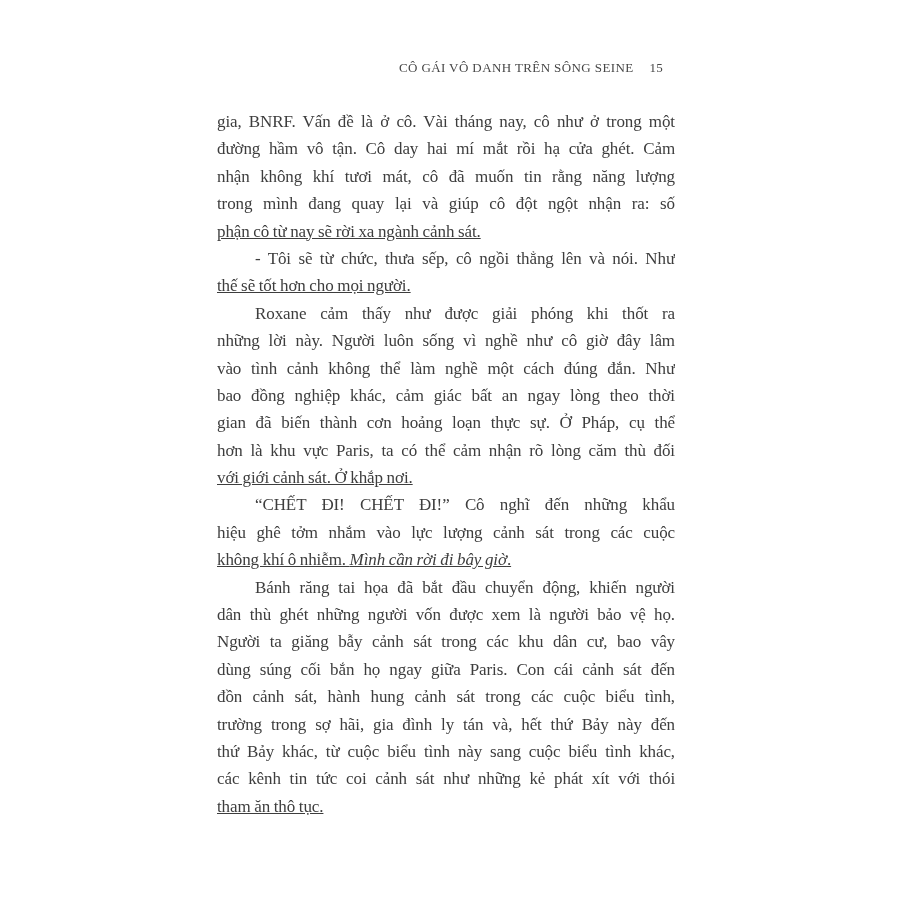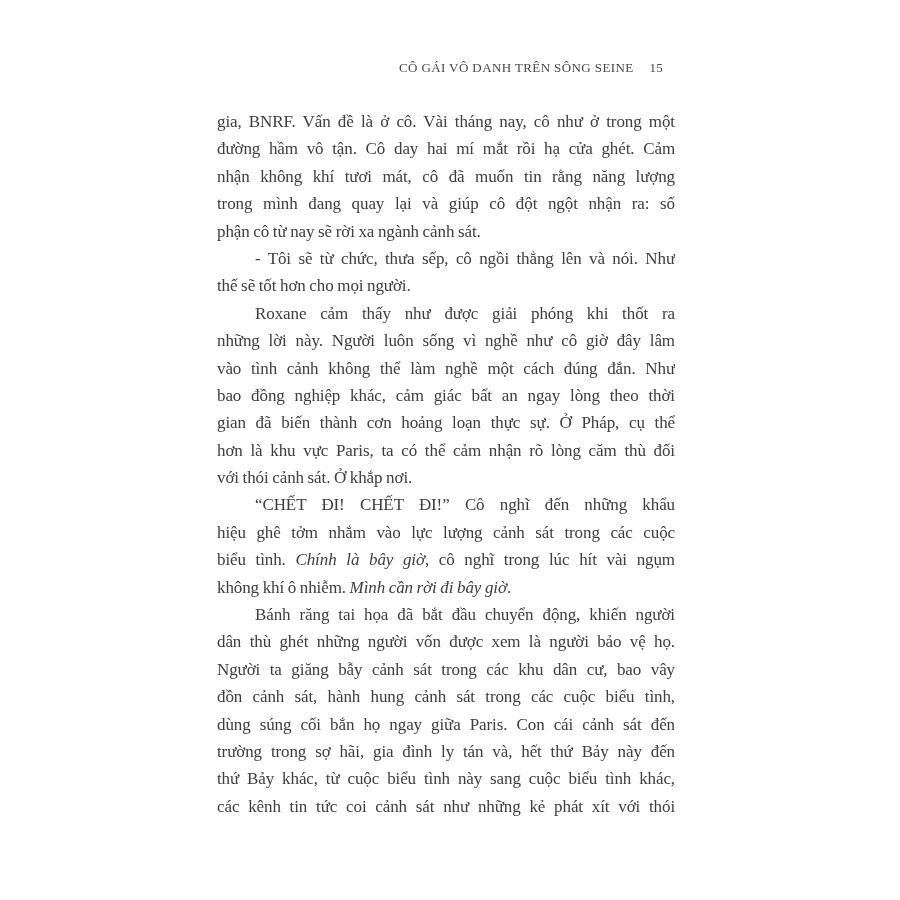--- a/index.html
+++ b/index.html
@@ -46,20 +46,21 @@
     height: 27.4px;
     overflow: hidden;
     text-align: justify;
     text-align-last: justify;
     letter-spacing: -0.1px;
     word-spacing: -0.5px;
     white-space: normal;
   }
   .line.last {
     text-align-last: left;
+    text-decoration: underline;
   }
   .line.indent {
     text-indent: 38px;
   }
   .line i {
     font-style: italic;
   }
 </style>
 </head>
 <body>
@@ -76,27 +77,27 @@
       <div class="line"><span>trong mình đang quay lại và giúp cô đột ngột nhận ra: số</span></div>
       <div class="line last"><span>phận cô từ nay sẽ rời xa ngành cảnh sát.</span></div>
       <div class="line indent"><span>- Tôi sẽ từ chức, thưa sếp, cô ngồi thẳng lên và nói. Như</span></div>
       <div class="line last"><span>thế sẽ tốt hơn cho mọi người.</span></div>
       <div class="line indent"><span>Roxane cảm thấy như được giải phóng khi thốt ra</span></div>
       <div class="line"><span>những lời này. Người luôn sống vì nghề như cô giờ đây lâm</span></div>
       <div class="line"><span>vào tình cảnh không thể làm nghề một cách đúng đắn. Như</span></div>
       <div class="line"><span>bao đồng nghiệp khác, cảm giác bất an ngay lòng theo thời</span></div>
       <div class="line"><span>gian đã biến thành cơn hoảng loạn thực sự. Ở Pháp, cụ thể</span></div>
       <div class="line"><span>hơn là khu vực Paris, ta có thể cảm nhận rõ lòng căm thù đối</span></div>
-      <div class="line last"><span>với thói cảnh sát. Ở khắp nơi.</span></div>
+      <div class="line last"><span>với giới cảnh sát. Ở khắp nơi.</span></div>
       <div class="line indent"><span>“CHẾT ĐI! CHẾT ĐI!” Cô nghĩ đến những khẩu</span></div>
       <div class="line"><span>hiệu ghê tởm nhắm vào lực lượng cảnh sát trong các cuộc</span></div>
-      <div class="line"><span>biểu tình. </span><i>Chính là bây giờ</i><span>, cô nghĩ trong lúc hít vài ngụm</span></div>
       <div class="line last"><span>không khí ô nhiễm. </span><i>Mình cần rời đi bây giờ</i><span>.</span></div>
       <div class="line indent"><span>Bánh răng tai họa đã bắt đầu chuyển động, khiến người</span></div>
       <div class="line"><span>dân thù ghét những người vốn được xem là người bảo vệ họ.</span></div>
       <div class="line"><span>Người ta giăng bẫy cảnh sát trong các khu dân cư, bao vây</span></div>
+      <div class="line"><span>dùng súng cối bắn họ ngay giữa Paris. Con cái cảnh sát đến</span></div>
       <div class="line"><span>đồn cảnh sát, hành hung cảnh sát trong các cuộc biểu tình,</span></div>
-      <div class="line"><span>dùng súng cối bắn họ ngay giữa Paris. Con cái cảnh sát đến</span></div>
       <div class="line"><span>trường trong sợ hãi, gia đình ly tán và, hết thứ Bảy này đến</span></div>
       <div class="line"><span>thứ Bảy khác, từ cuộc biểu tình này sang cuộc biểu tình khác,</span></div>
       <div class="line"><span>các kênh tin tức coi cảnh sát như những kẻ phát xít với thói</span></div>
+      <div class="line last"><span>tham ăn thô tục.</span></div>
     </div>
 </div>
 
 </body></html>

